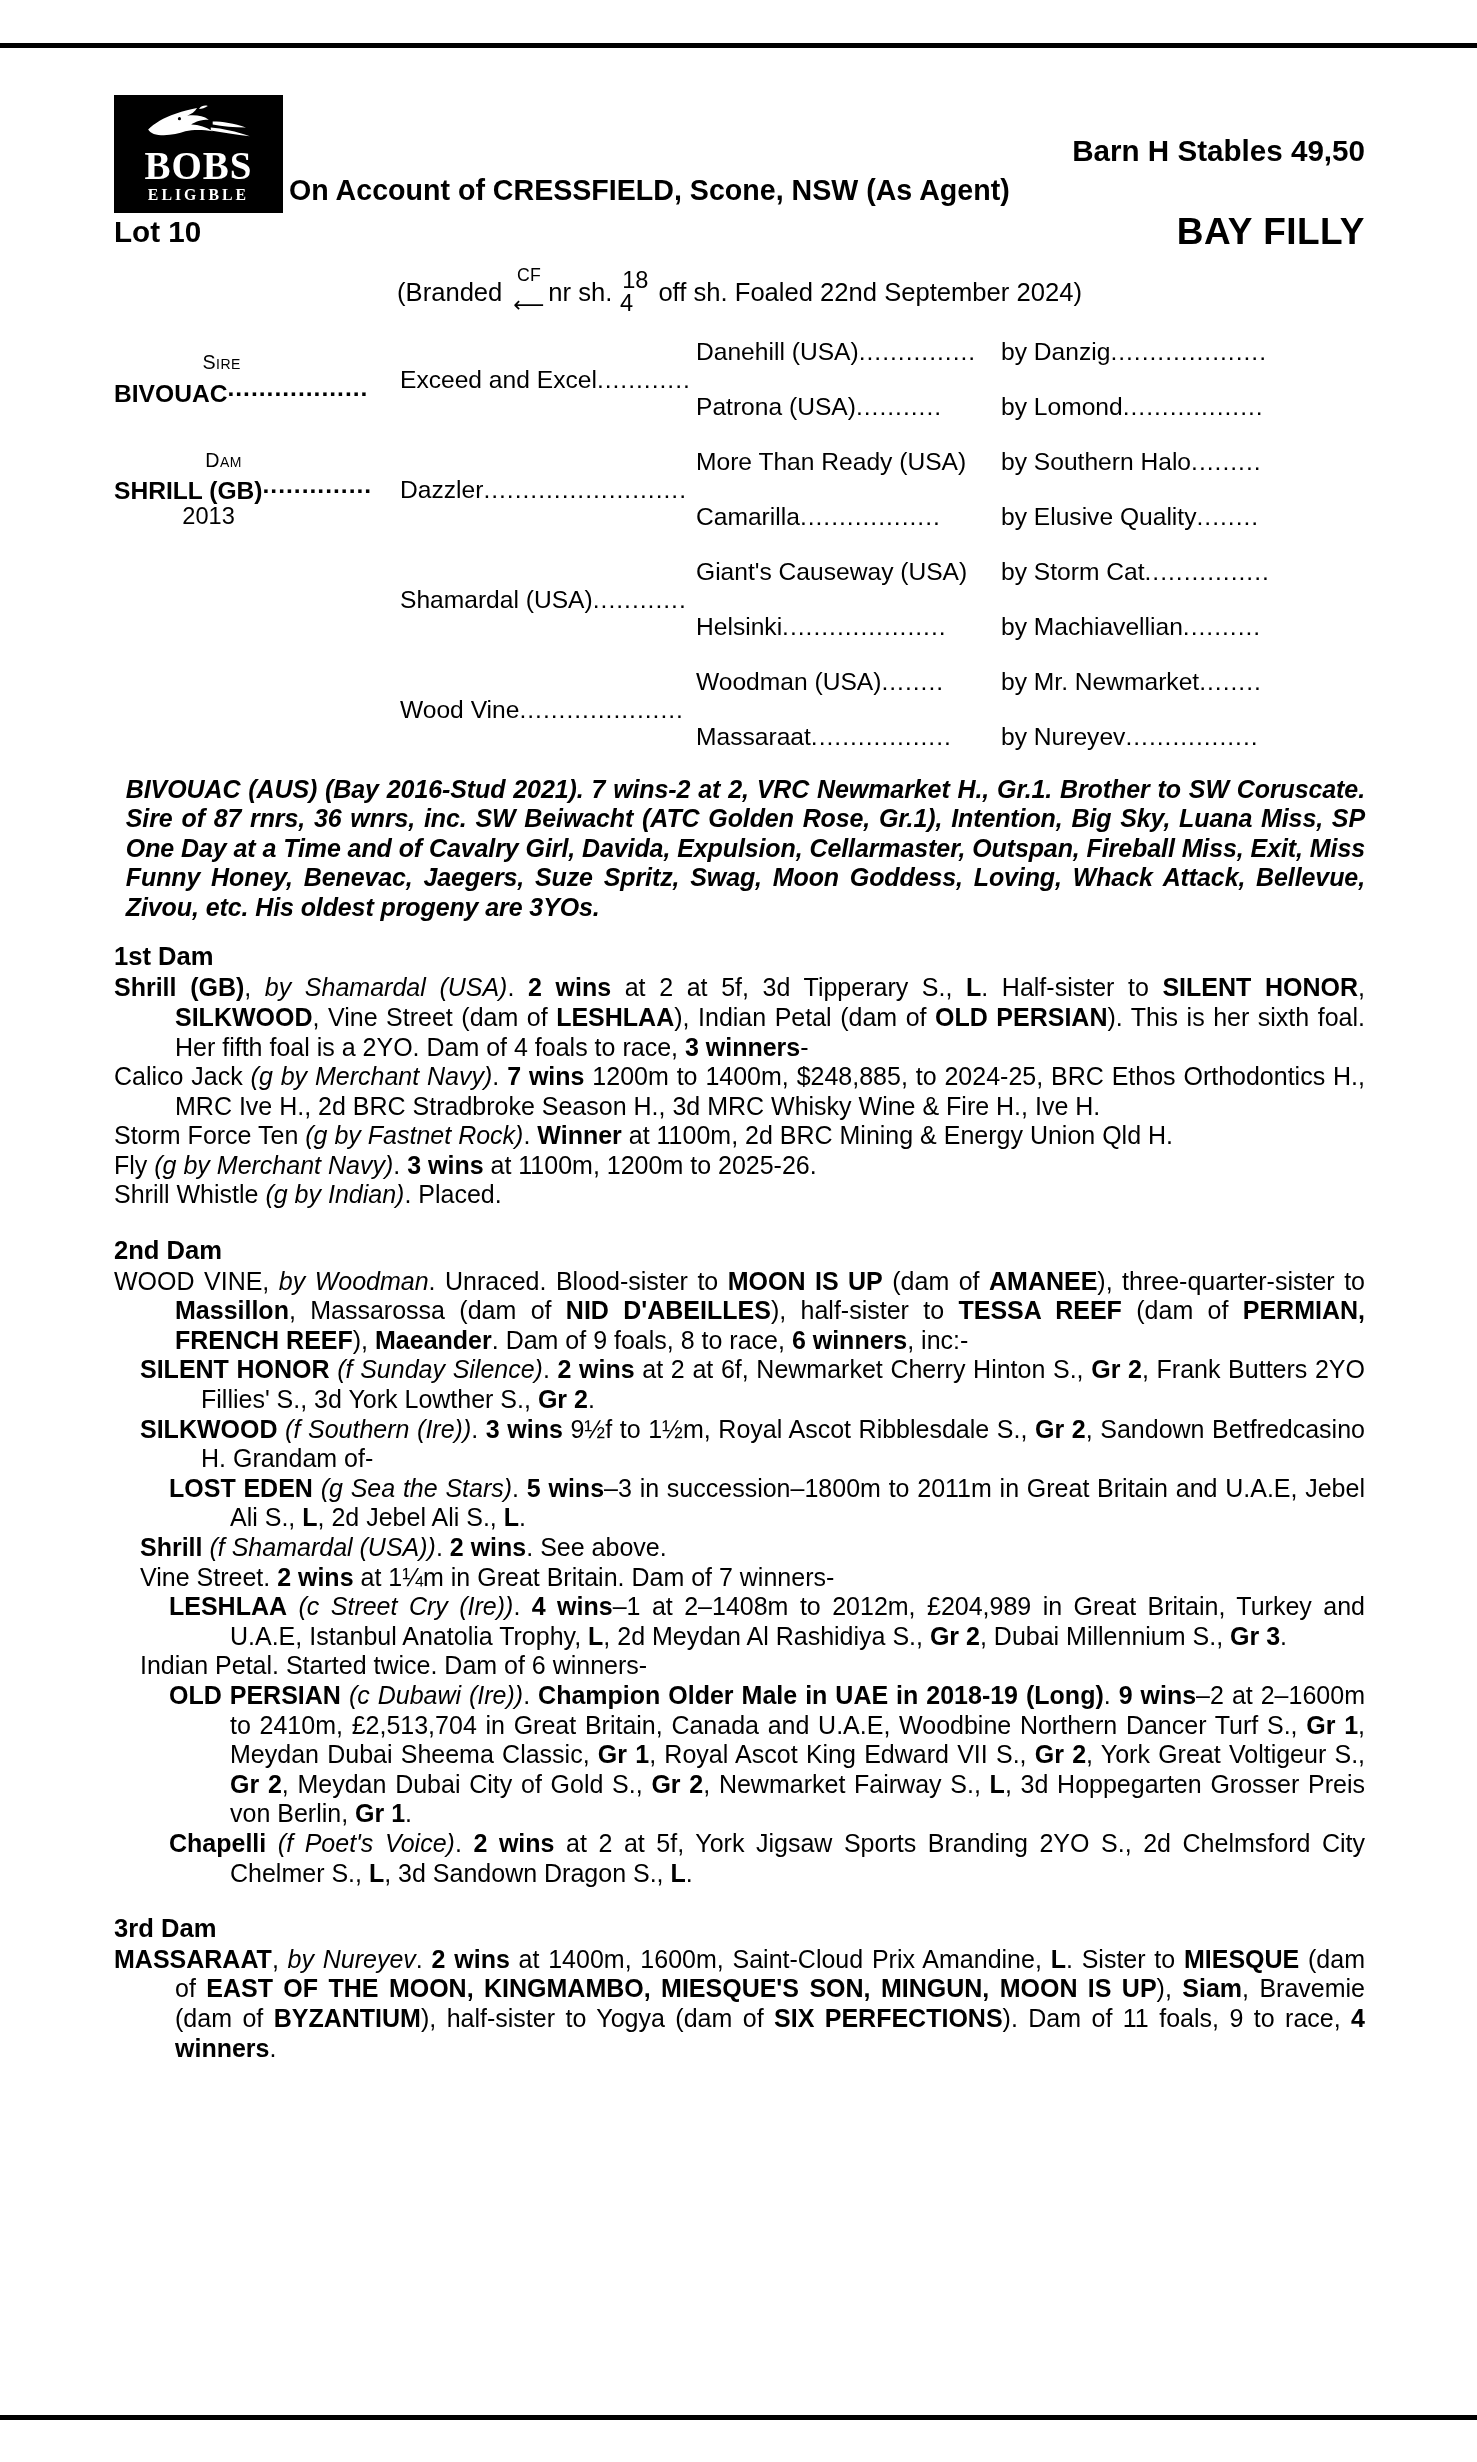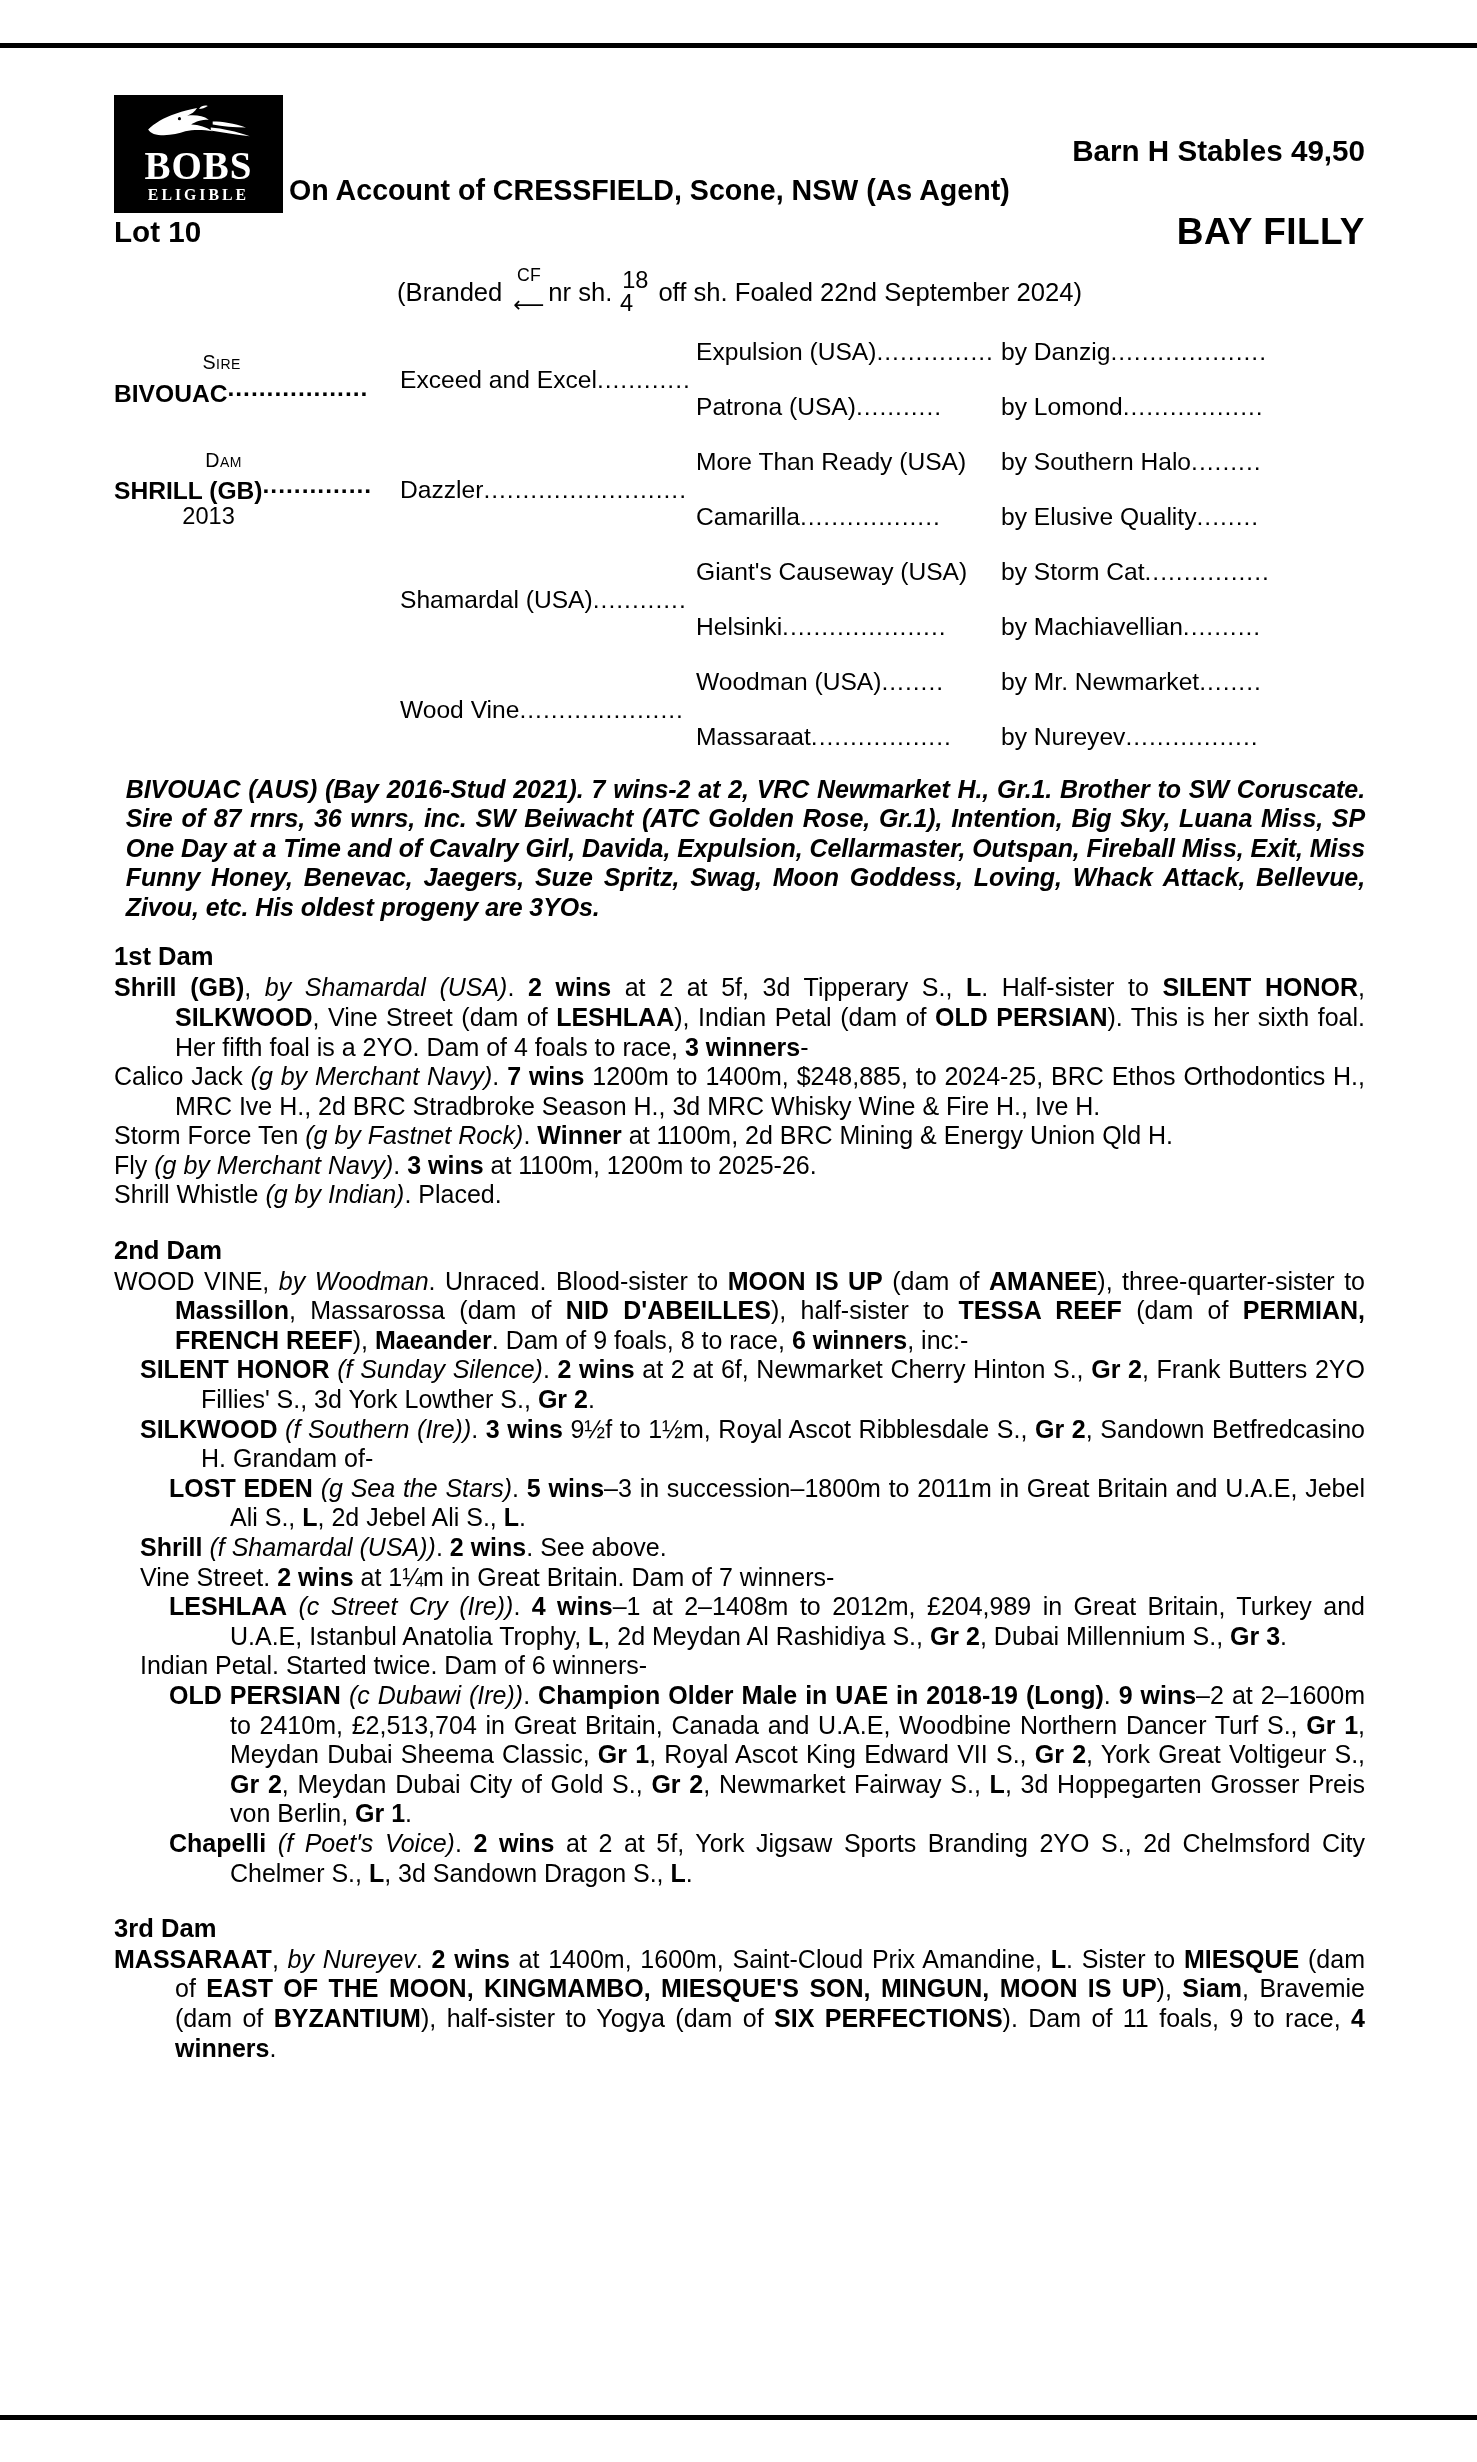--- a/index.html
+++ b/index.html
@@ -336,21 +336,21 @@
             <span class="dots">............</span>
         </div>
         <div class="ped-cell h112">
           <span class="nm">Wood Vine</span>
             <span class="dots">.....................</span>
         </div>
       </div>
 
       <div class="ped-col3">
         <div class="ped-cell">
-            <span class="nm">Expulsion (USA)</span>
+            <span class="nm">Danehill (USA)</span>
             <span class="dots">...............</span>
           </div>
         <div class="ped-cell">
             <span class="nm">Patrona (USA)</span>
             <span class="dots">...........</span>
           </div>
         <div class="ped-cell">
             <span class="nm">More Than Ready (USA)</span>
             <span class="dots"></span>
           </div>

